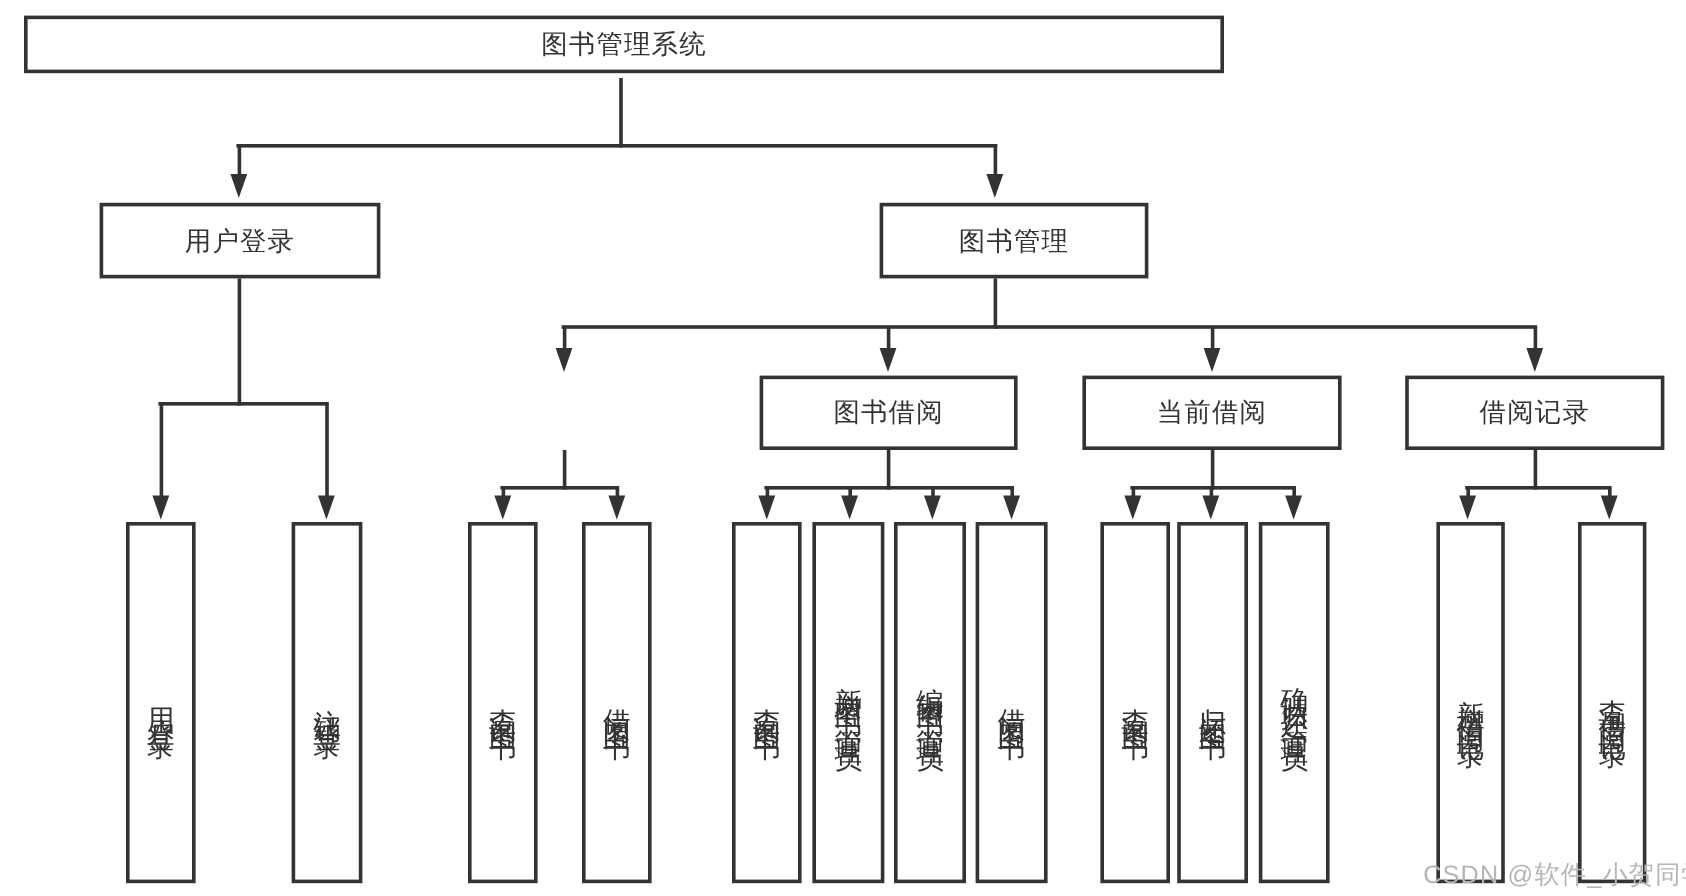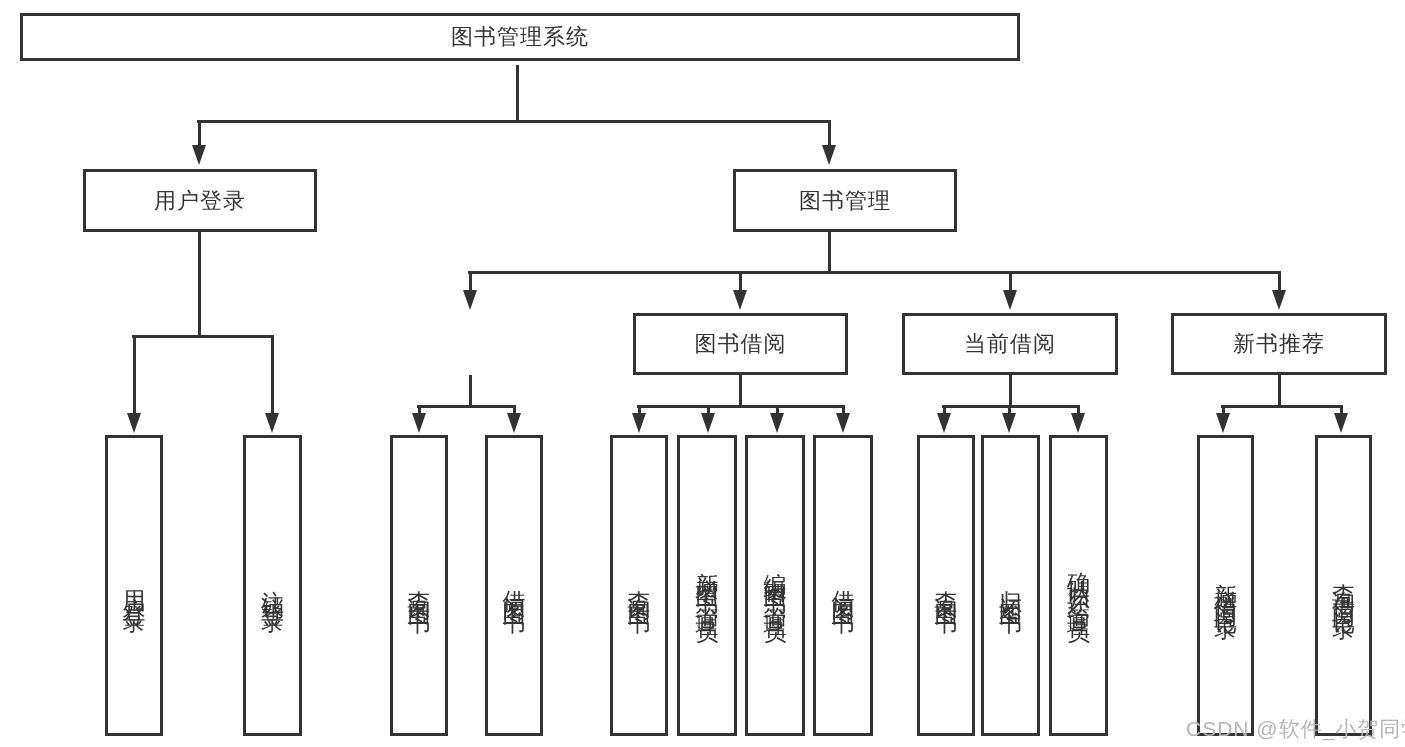--- a/index.html
+++ b/index.html
@@ -71,21 +71,21 @@
   <div class="vline" style="left:1278px;top:273px;height:19px"></div>
   <div class="arrow-head" style="left:1272px;top:290px"></div>
 
   <div class="box" style="left:902px;top:313px;width:216px;height:62px">
     <span class="box-label">当前借阅</span>
   </div>
   <div class="box" style="left:633px;top:313px;width:215px;height:62px">
     <span class="box-label">图书借阅</span>
   </div>
   <div class="box" style="left:1171px;top:313px;width:216px;height:62px">
-    <span class="box-label">新书推荐</span>
+    <span class="box-label">借阅记录</span>
   </div>
 
   <div class="vline" style="left:469px;top:375px;height:33px"></div>
   <div class="hline" style="left:417px;top:405px;width:99px"></div>
   <div class="vline" style="left:739px;top:375px;height:33px"></div>
   <div class="hline" style="left:637px;top:405px;width:208px"></div>
   <div class="vline" style="left:1009px;top:375px;height:33px"></div>
   <div class="hline" style="left:942px;top:405px;width:138px"></div>
   <div class="vline" style="left:1278px;top:375px;height:33px"></div>
   <div class="hline" style="left:1221px;top:405px;width:122px"></div>

